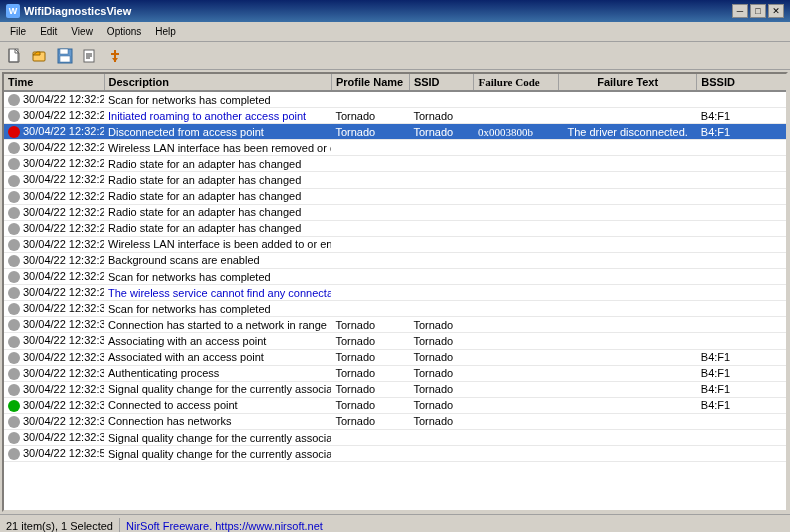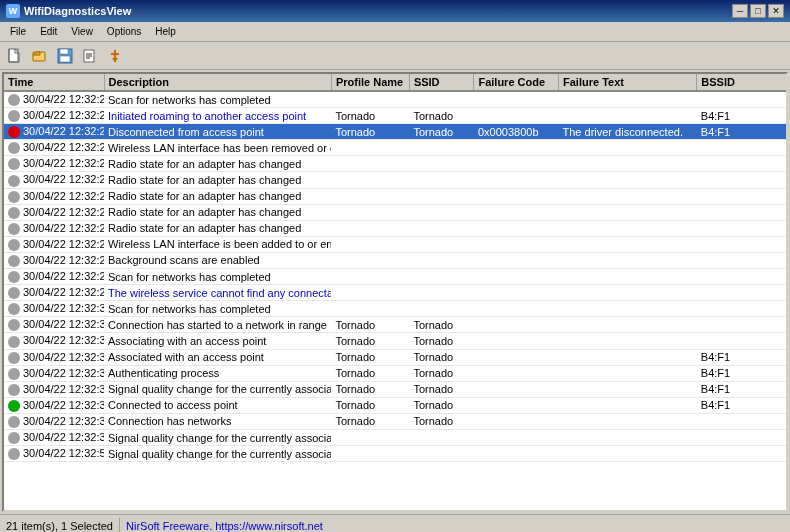--- a/index.html
+++ b/index.html
@@ -155,22 +155,22 @@
       flex-shrink: 0;
     }
     .icon-grey { background: #a0a0a0; }
     .icon-red { background: #dd0000; }
     .icon-green { background: #00aa00; }
 
     .td-time { width: 100px; min-width: 100px; }
     .td-desc { width: 260px; min-width: 200px; }
     .td-profile { width: 80px; min-width: 70px; }
     .td-ssid { width: 70px; min-width: 60px; }
-    .td-failcode { width: 90px; min-width: 80px; }
-    .td-failtext { width: 160px; min-width: 120px; }
+    .td-failcode { width: 90px; min-width: 80px; font-family: Liberation Serif, serif; }
+    .td-failtext { width: 160px; min-width: 120px; text-align: center; }
     .td-bssid { width: 100px; min-width: 80px; }
 
     .text-blue { color: #0000cc; }
     .text-red { color: #cc0000; }
 
     
     .status-bar {
       display: flex;
       background: #d4d0c8;
       border-top: 1px solid #a0a0a0;

